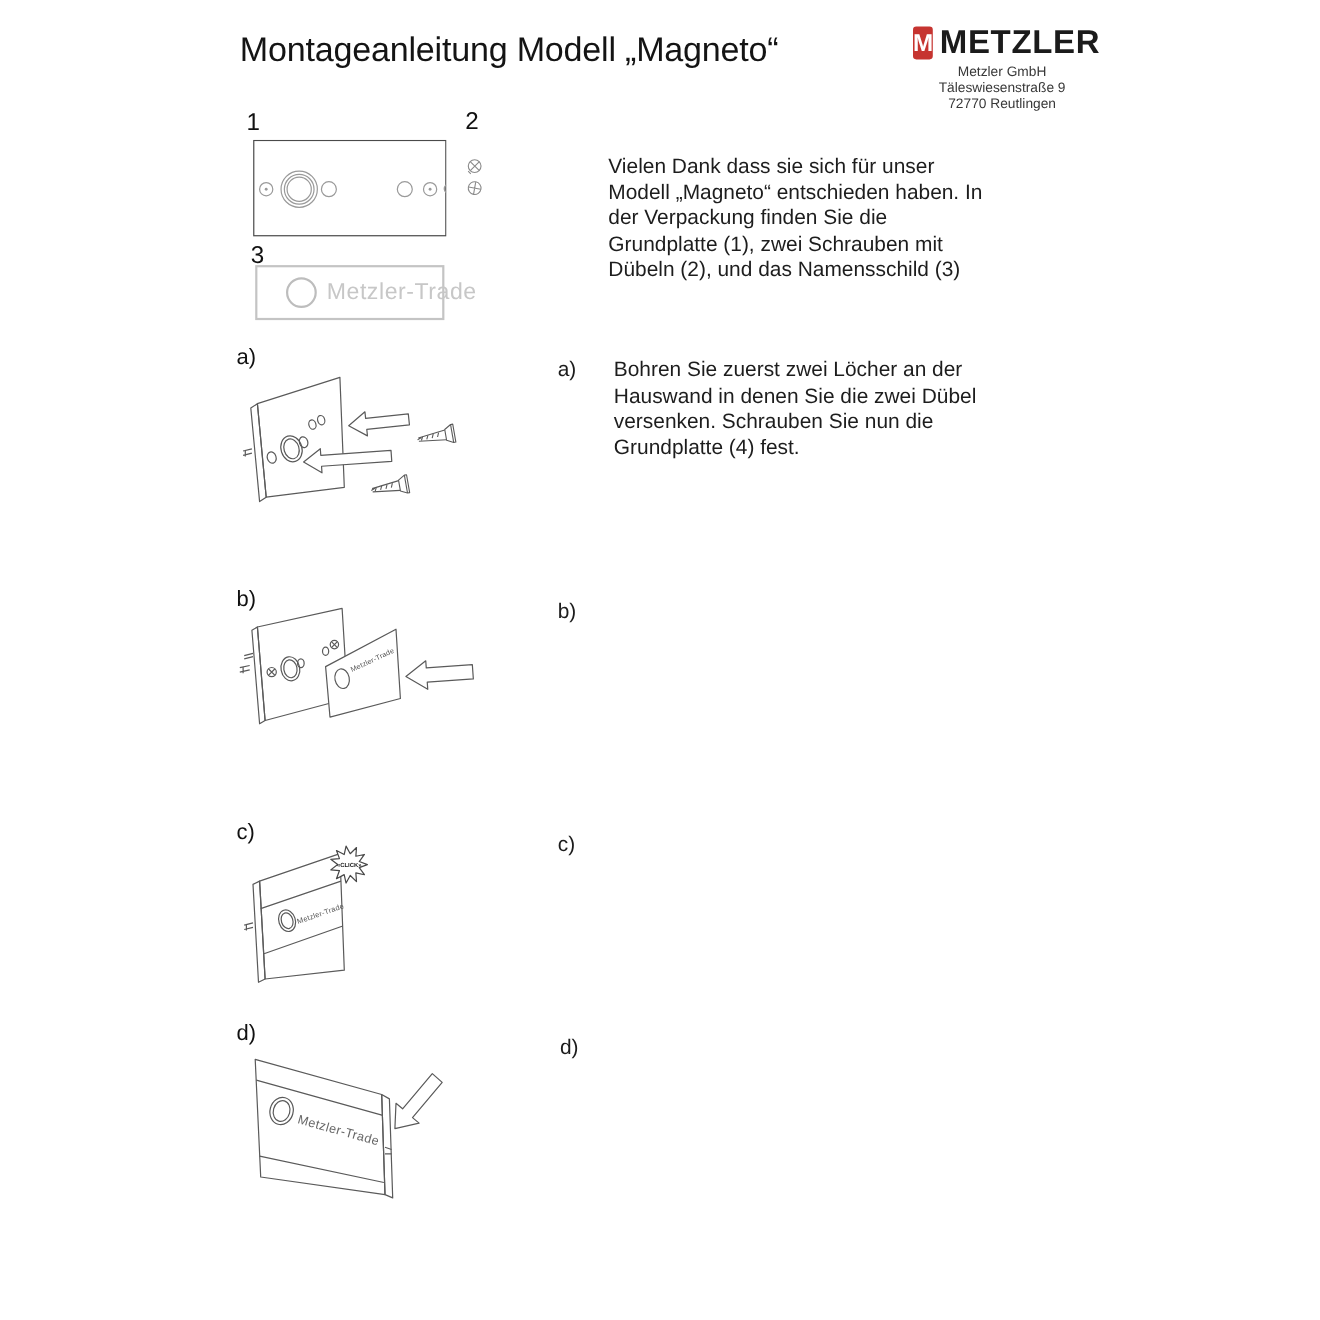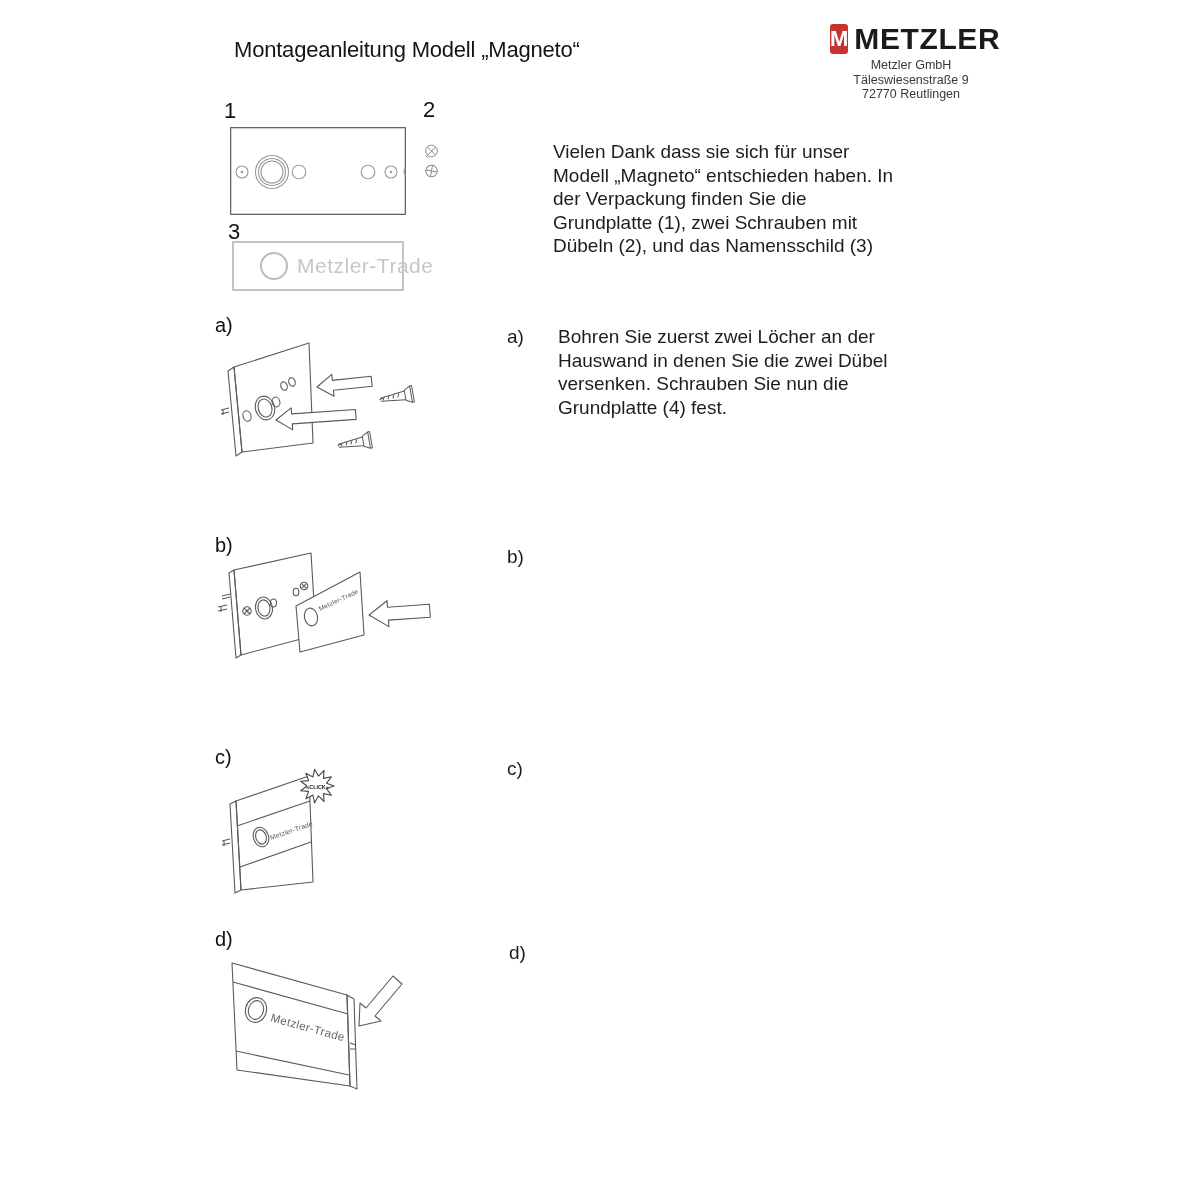--- a/index.html
+++ b/index.html
@@ -5,21 +5,21 @@
   * { margin:0; padding:0; box-sizing:border-box; }
   html,body { background:#fff; }
   body {
     width:1200px; height:1200px; position:relative; overflow:hidden;
     font-family:"Liberation Sans", sans-serif; color:#1c1c1c;
   }
   .abs { position:absolute; }
   svg { display:block; }
   svg text { font-family:"Liberation Sans", sans-serif; }
 
-  .title { left:234px; top:27px; font-size:22px; font-weight:500; color:#141414; letter-spacing:-0.2px;margin-top:10px; }
+  .title { left:218px; top:27px; font-size:31px; font-weight:500; color:#141414; letter-spacing:-0.2px; }
 
   .logo-block { left:830px; top:22px; width:162px; }
   .logo-row { display:flex; align-items:center; gap:6px; justify-content:flex-start; }
   .logo-mark { width:30px; height:30px; background:#c63430; border-radius:3px; color:#fff;
                font-weight:bold; font-size:22px; display:flex; align-items:center; justify-content:center; }
   .logo-name { font-size:30px; font-weight:bold; letter-spacing:0.6px; color:#1b1b1b; }
   .logo-addr { margin-top:2px; text-align:center; font-size:12.5px; line-height:14.5px; color:#383838; }
 
   .part-num { font-size:22px; color:#111; }
   .step-letter { font-size:20px; color:#111; }

